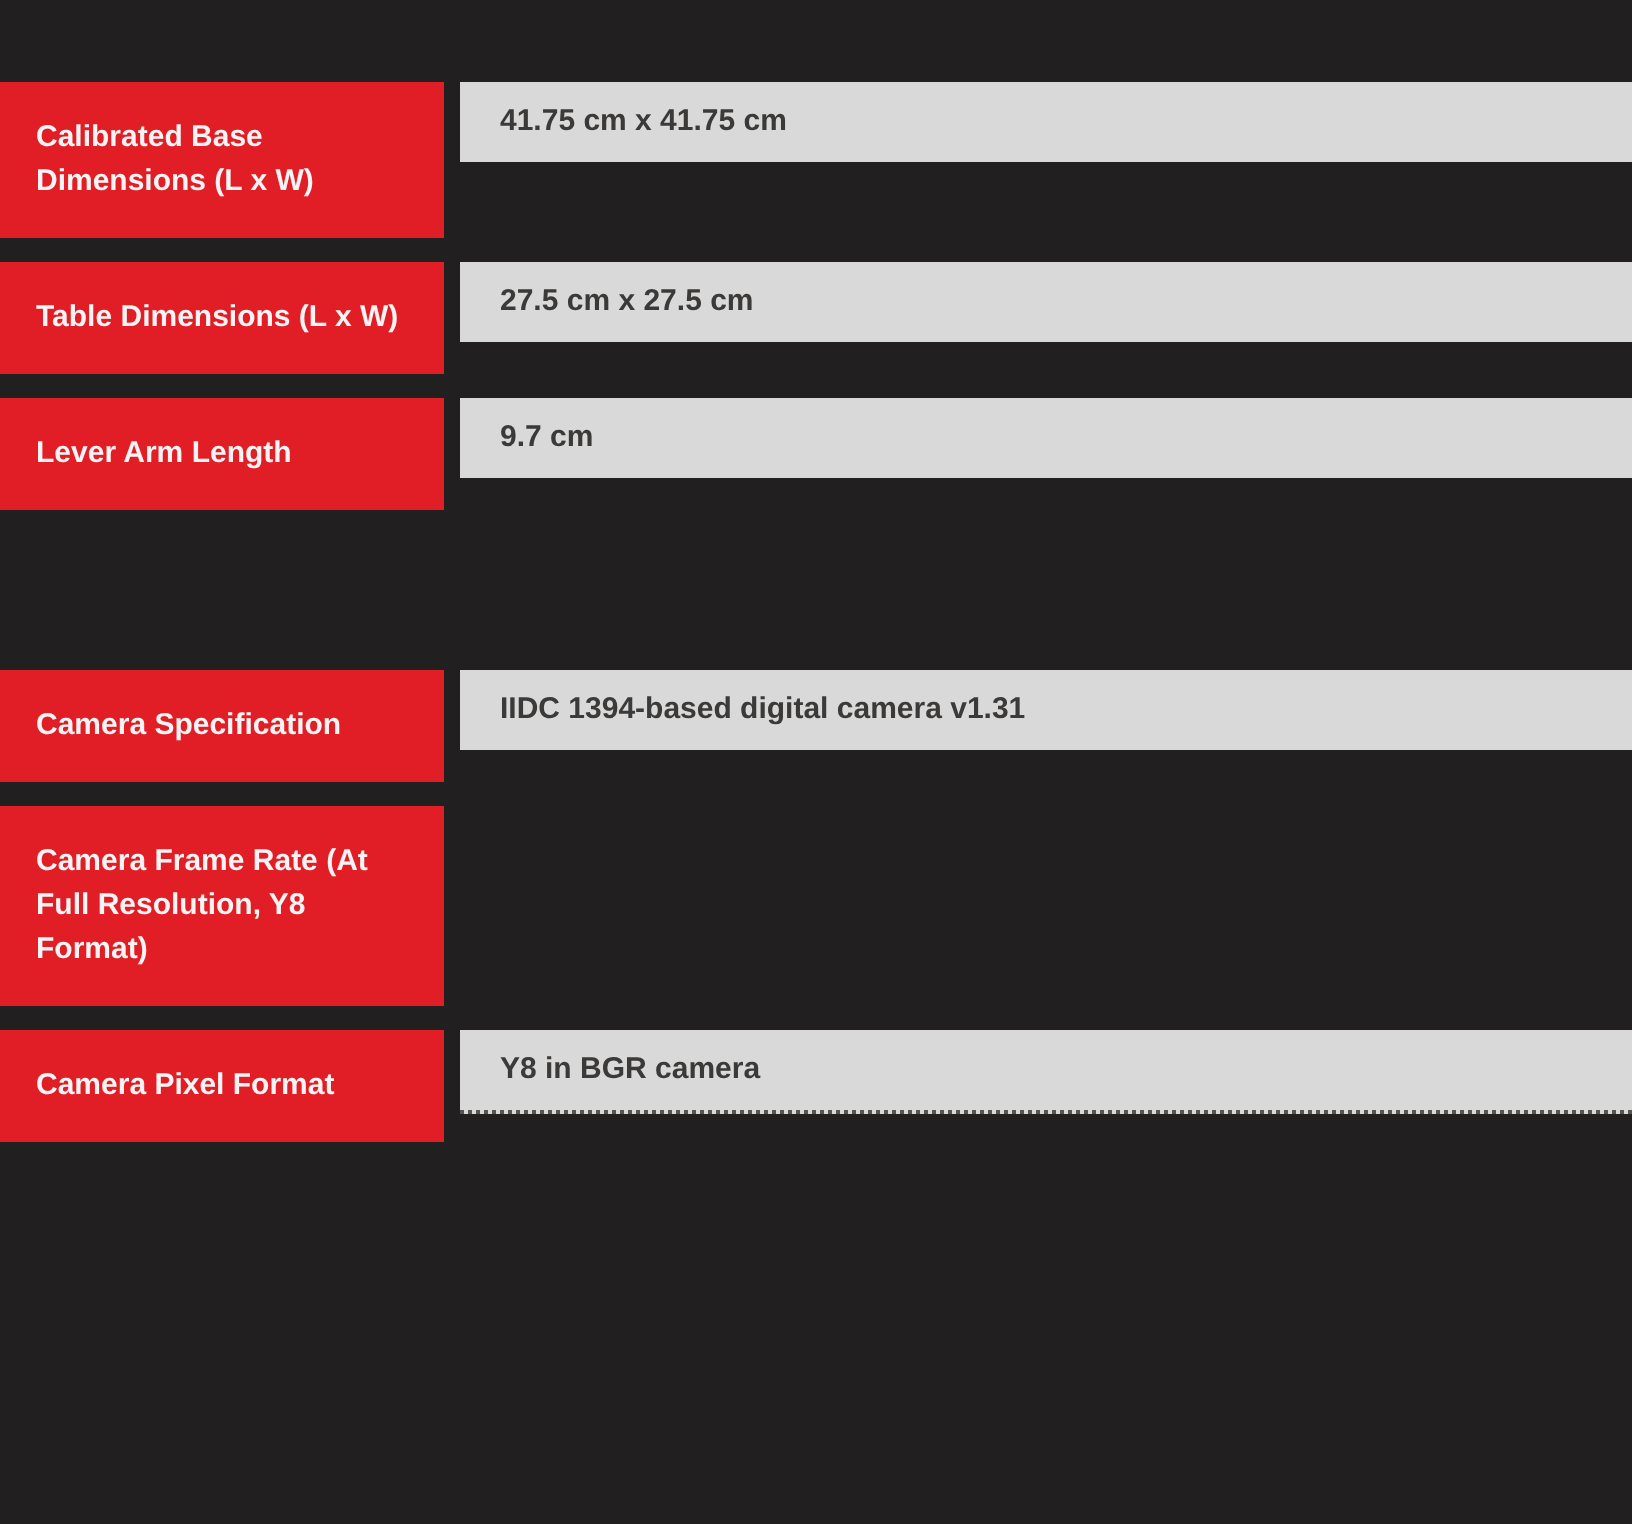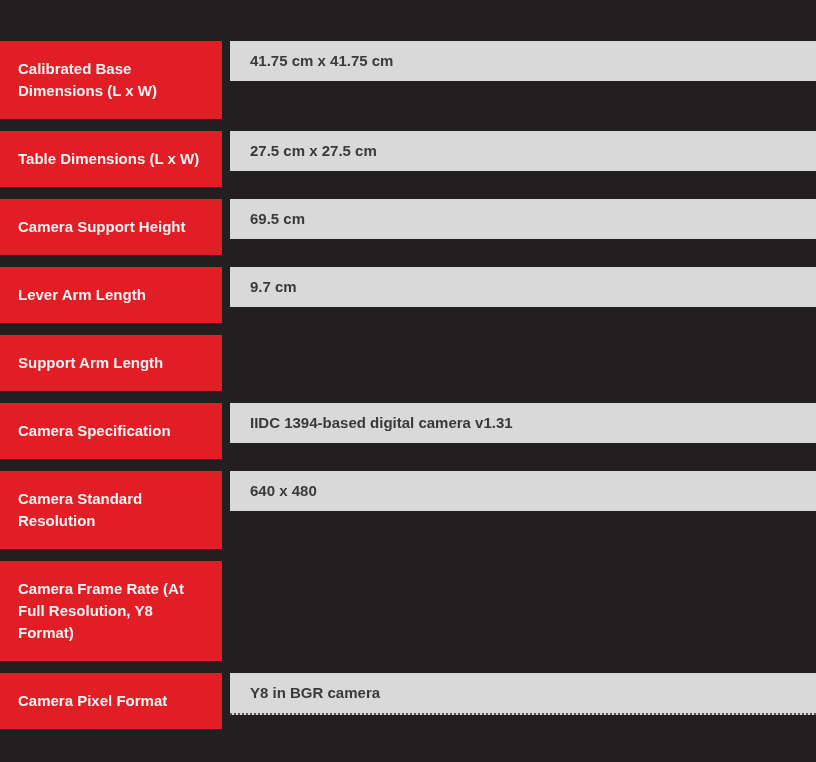--- a/index.html
+++ b/index.html
@@ -74,61 +74,42 @@
 
   <div class="spec-row">
     <div class="label-cell">
       <span>Table Dimensions (L x W)</span>
     </div>
     <div class="value-cell">
       <span>27.5 cm x 27.5 cm</span>
     </div>
   </div>
 
-  <div class="spec-row">
-    <div class="label-cell">
-      <span>Camera Support Height</span>
-    </div>
-    <div class="value-cell">
-      <span>69.5 cm</span>
-    </div>
-  </div>
 
   <div class="spec-row">
     <div class="label-cell">
       <span>Lever Arm Length</span>
     </div>
     <div class="value-cell">
       <span>9.7 cm</span>
     </div>
   </div>
 
   <div class="spec-row">
-    <div class="label-cell">
-      <span>Support Arm Length</span>
-    </div>
   </div>
 
   <div class="spec-row">
     <div class="label-cell">
       <span>Camera Specification</span>
     </div>
     <div class="value-cell">
       <span>IIDC 1394-based digital camera v1.31</span>
     </div>
   </div>
 
-  <div class="spec-row">
-    <div class="label-cell">
-      <span>Camera Standard Resolution</span>
-    </div>
-    <div class="value-cell">
-      <span>640 x 480</span>
-    </div>
-  </div>
 
   <div class="spec-row">
     <div class="label-cell">
       <span>Camera Frame Rate (At Full Resolution, Y8 Format)</span>
     </div>
   </div>
 
   <div class="spec-row">
     <div class="label-cell">
       <span>Camera Pixel Format</span>

